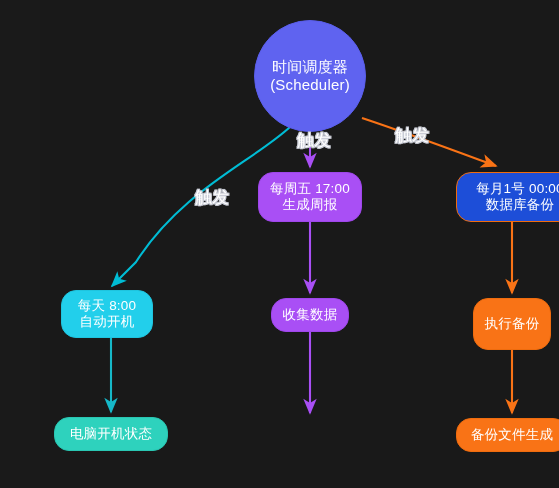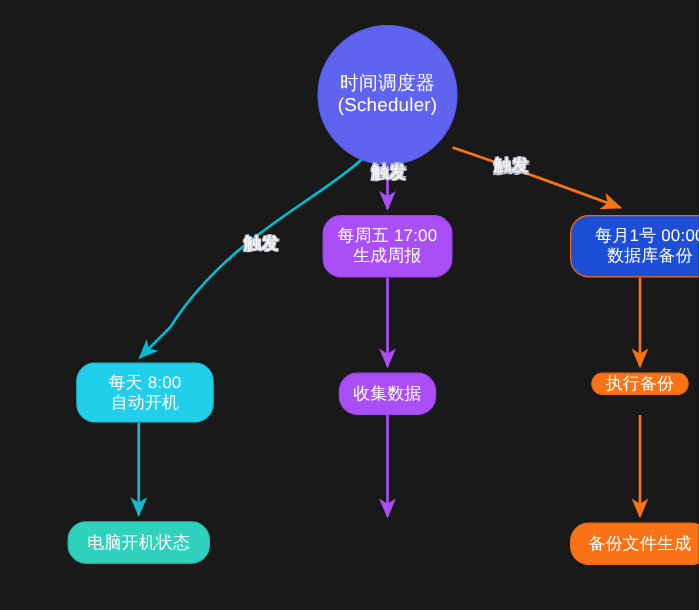--- a/index.html
+++ b/index.html
@@ -45,21 +45,21 @@
     font-size: 15px;
   }
   .n-scheduler {
     left: 214px; top: 20px;
     width: 112px; height: 112px;
     background: #5f63f0;
     border: 1px solid #5a5eec;
   }
   .n-daily {
     left: 21px; top: 290px;
-    width: 110px; height: 48px;
+    width: 92px; height: 48px;
     background: #22cfeb;
     border: 1px solid #1fc4de;
   }
   .n-pcstate {
     left: 14px; top: 417px;
     width: 114px; height: 34px;
     background: #2ed2bd;
     border: 1px solid #29c6b2;
   }
   .n-weekly {
@@ -81,34 +81,34 @@
     border: 1px solid #9f46eb;
   }
   .n-monthly {
     left: 416px; top: 172px;
     width: 128px; height: 50px;
     background: #1d4ed8;
     border: 1px solid #ef6c0e;
   }
   .n-dobackup {
     left: 433px; top: 298px;
-    width: 78px; height: 18px;
+    width: 78px; height: 52px;
     background: #f97316;
     border: 1px solid #ef6c0e;
   }
   .n-bkfile {
     left: 416px; top: 418px;
     width: 112px; height: 34px;
     background: #f97316;
     border: 1px solid #ef6c0e;
   }
   .edge-label {
     position: absolute;
     color: #ffffff;
-    font-size: 14px;
+    font-size: 17px;
     letter-spacing: 0.3px;
     text-shadow:
       -1px -1px 0 #c9ccd6, 1px -1px 0 #c9ccd6,
       -1px  1px 0 #c9ccd6, 1px  1px 0 #c9ccd6,
        0   -1px 0 #c9ccd6, 0    1px 0 #c9ccd6,
       -1px  0   0 #c9ccd6, 1px  0   0 #c9ccd6;
     white-space: nowrap;
   }
   .el-1 { left: 155px; top: 186px; }
   .el-2 { left: 257px; top: 129px; }

